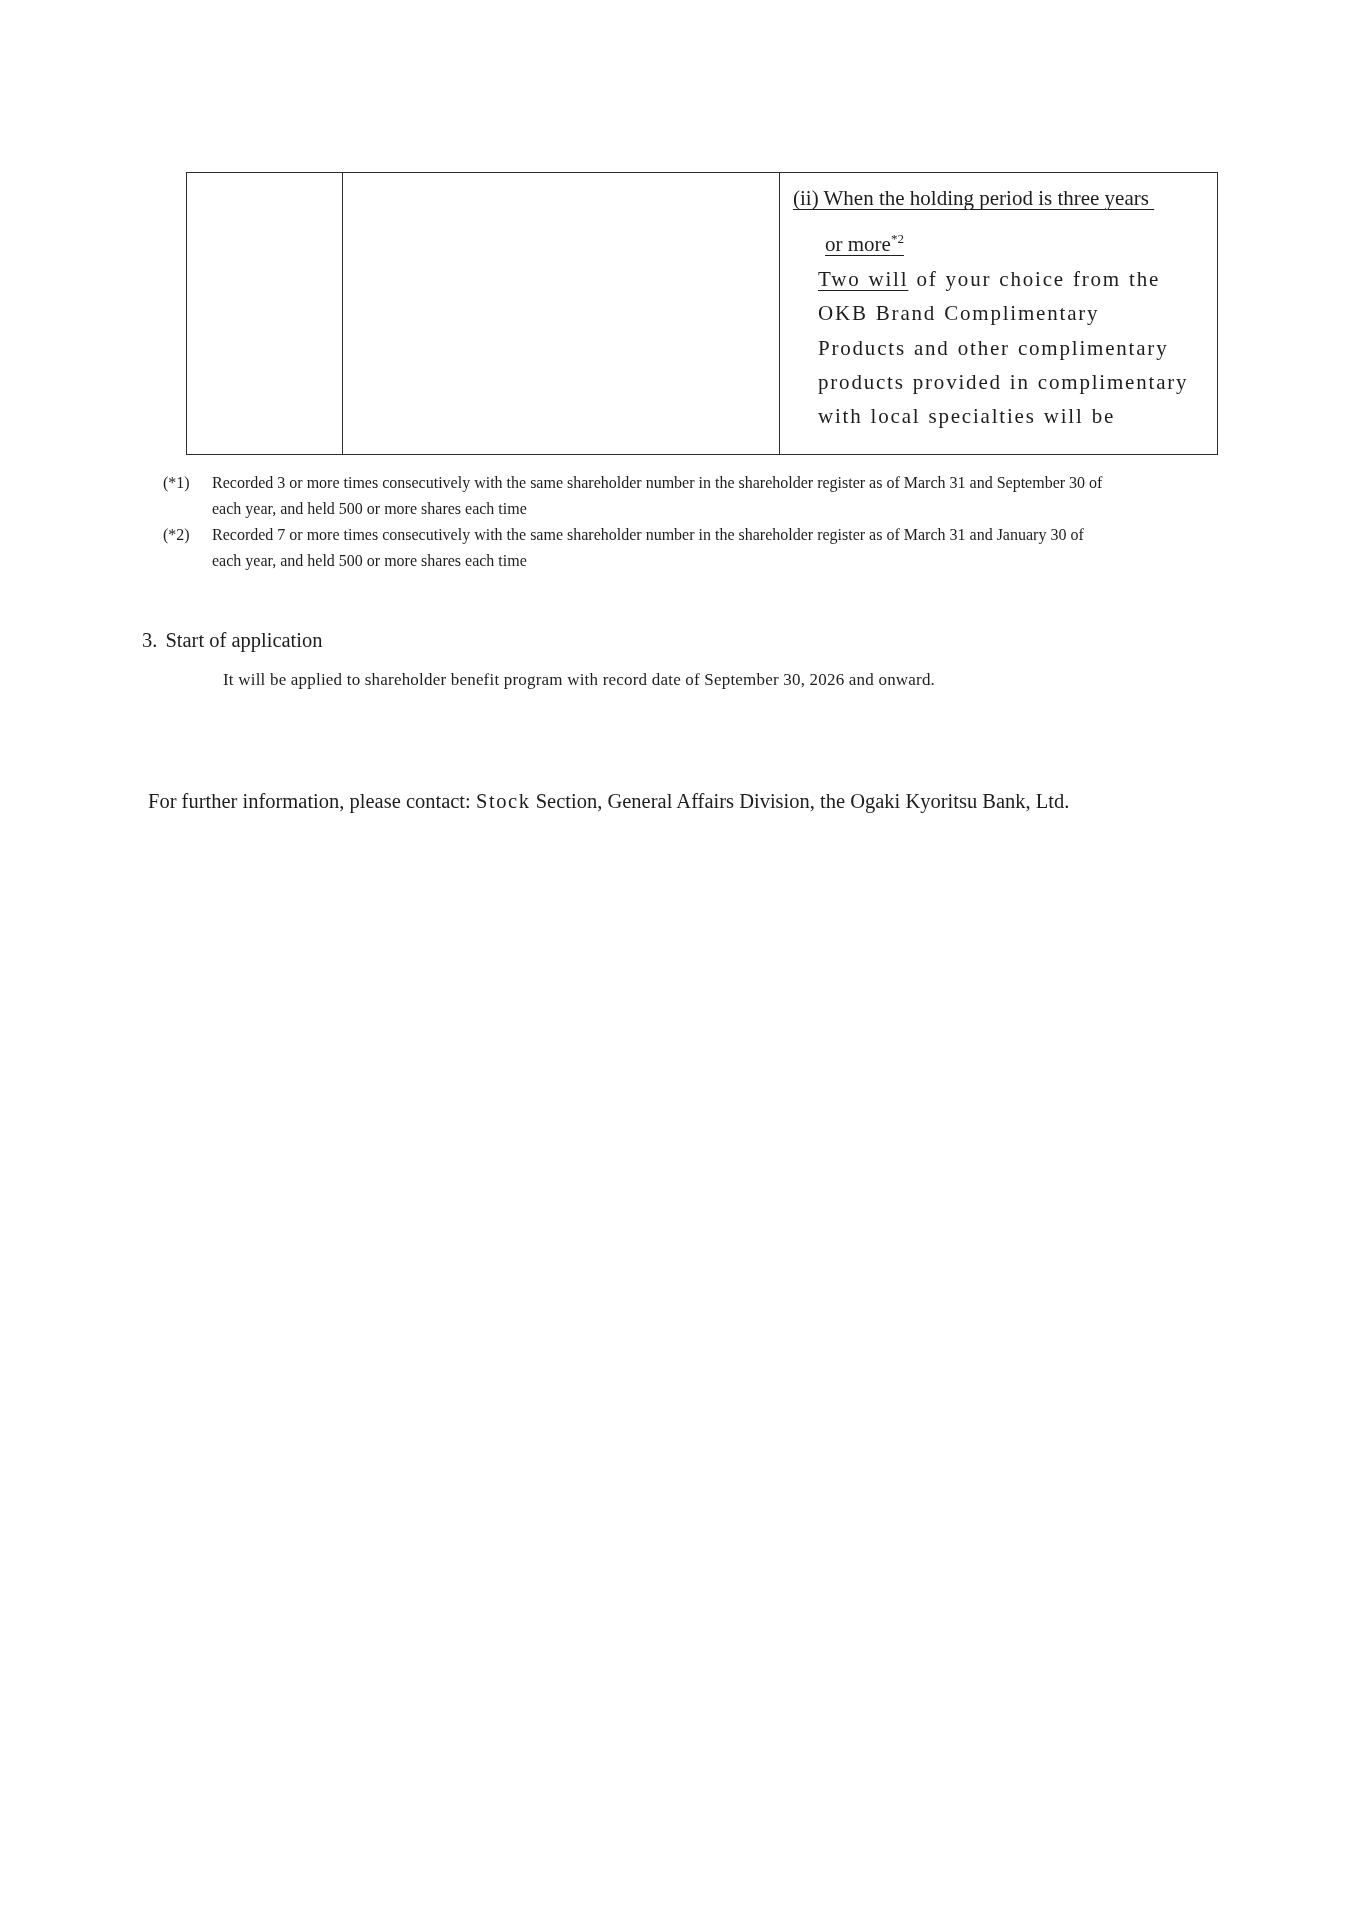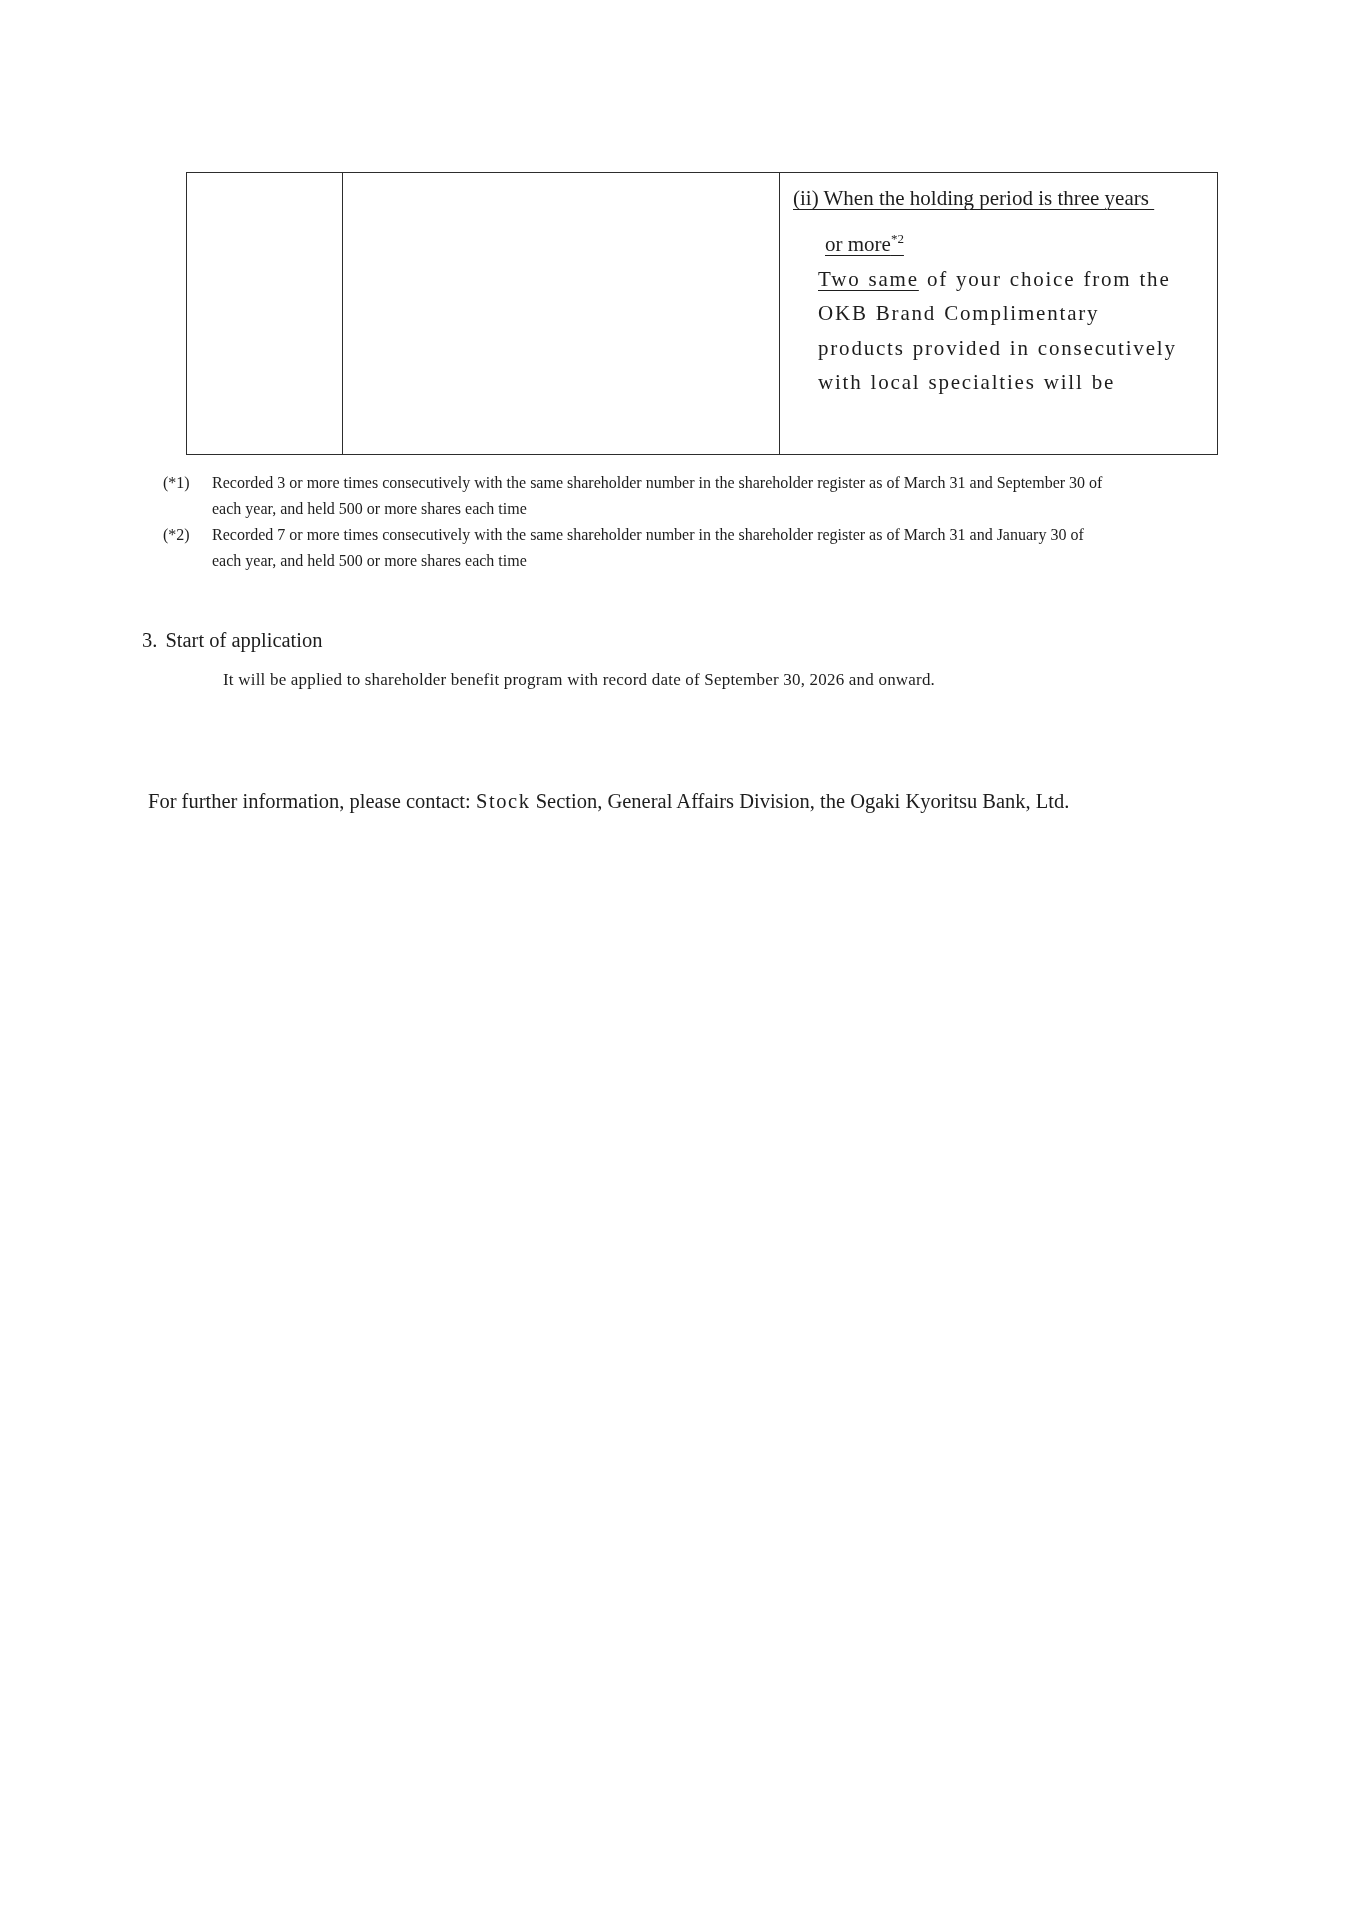--- a/index.html
+++ b/index.html
@@ -116,23 +116,24 @@
 <body>
 
 <div class="page">
 
   <div class="benefit-table">
     <div class="cell cell-1"></div>
     <div class="cell cell-2"></div>
     <div class="cell cell-3">
       <div class="tline"><span class="u">(ii) When the holding period is three years&nbsp;</span></div>
       <div class="tline ind-b"><span class="u"><span>or more</span><sup class="fn-ref">*2</sup></span></div>
-      <div class="tline ind-a ls"><span class="u">Two same</span><span> of your choice from the</span></div>
+      <div class="tline ind-a ls"><span class="u">Two will</span><span> of your choice from the</span></div>
       <div class="tline ind-a ls">OKB Brand Complimentary</div>
-      <div class="tline ind-a ls">products provided in consecutively</div>
+      <div class="tline ind-a ls">Products and other complimentary</div>
+      <div class="tline ind-a ls">products provided in complimentary</div>
       <div class="tline ind-a ls">with local specialties will be</div>
     </div>
   </div>
 
   <div class="footnotes">
     <div class="fnote">
       <span class="fnote-label">(*1)</span>
       <span class="fnote-body">
         <div class="fnote-line">Recorded 3 or more times consecutively with the same shareholder number in the shareholder register as of March 31 and September 30 of</div>
         <div class="fnote-line">each year, and held 500 or more shares each time</div>

